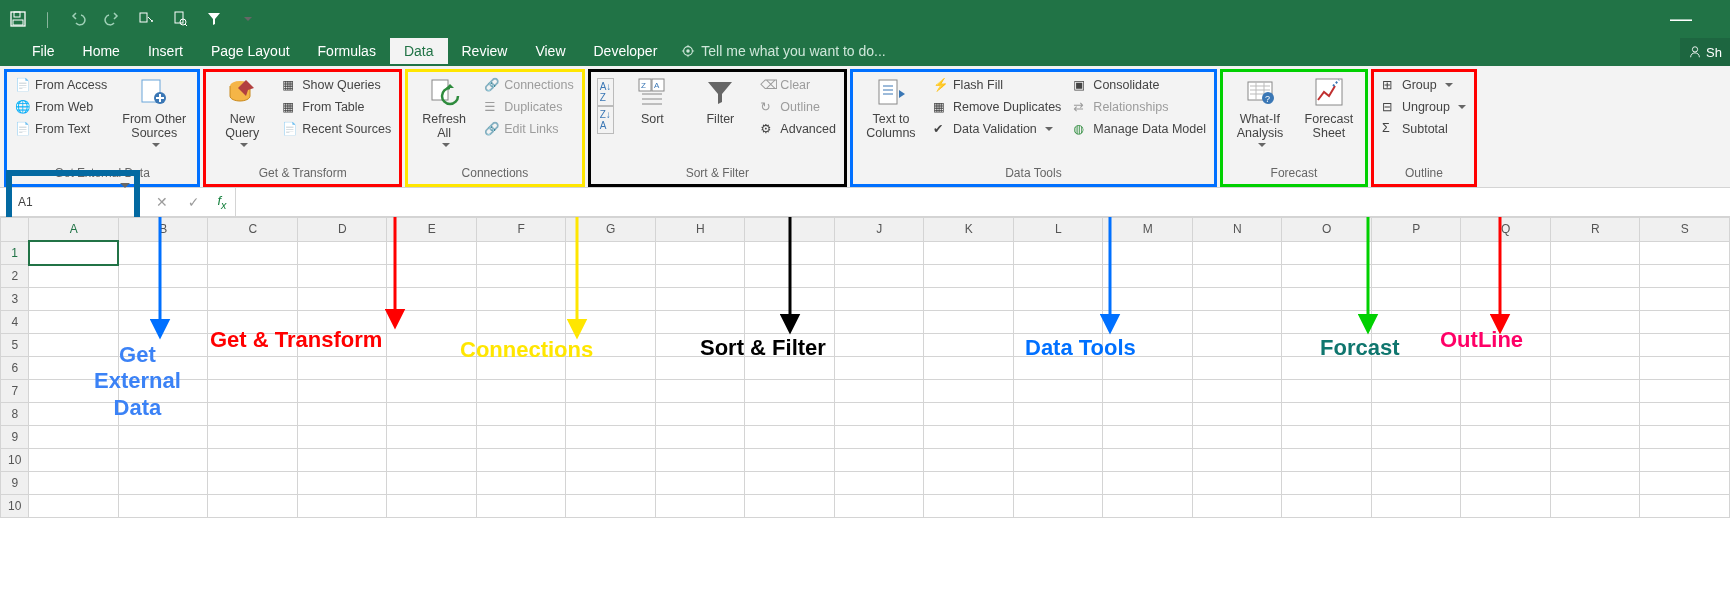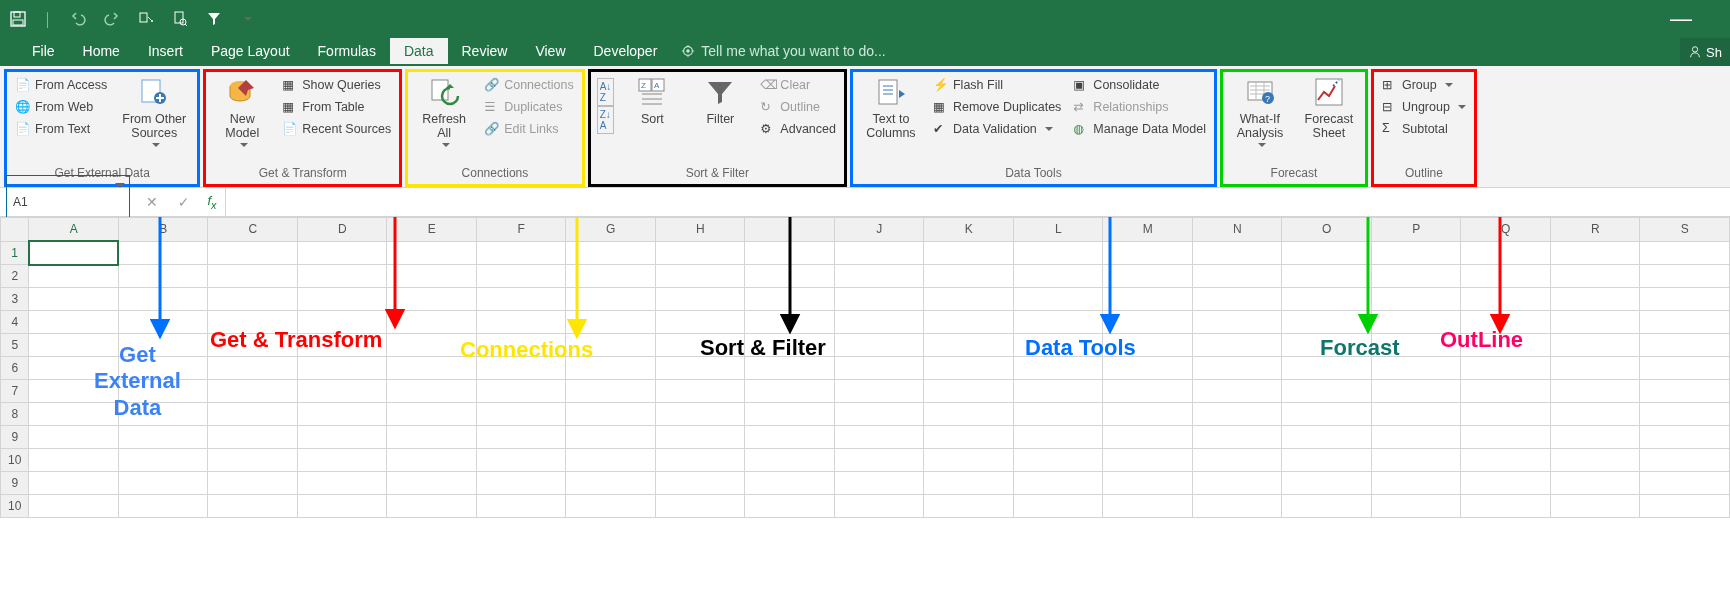--- a/index.html
+++ b/index.html
@@ -23,21 +23,21 @@
   .big-btn{display:flex;flex-direction:column;align-items:center;justify-content:flex-start;padding:2px 4px;min-width:56px;text-align:center;line-height:1.15;font-size:12.5px;color:#444;}
   .big-btn .big-ico{width:32px;height:32px;margin-bottom:4px;display:flex;align-items:center;justify-content:center;}
   .sm-row{display:flex;align-items:center;gap:4px;height:22px;padding:0 4px;font-size:12.5px;white-space:nowrap;}
   .sm-row.dis{color:#9c9c9c;}
   .sm-ico{width:16px;height:16px;display:inline-block;}
   .stack{display:flex;flex-direction:column;justify-content:flex-start;}
   .box{border:3px solid;position:relative;}
   .drop::after{content:"";display:inline-block;margin-left:4px;border:4px solid transparent;border-top-color:#666;transform:translateY(2px);}
   
   .fbar{height:28px;border-bottom:1px solid #d4d4d4;display:flex;align-items:center;background:#fff;}
-  .namebox{width:110px;border:1px solid #0369a1;margin:20px 6px;height:20px;display:flex;align-items:center;padding:16px 6px;font-size:12px;position:relative;}
+  .namebox{width:110px;border:6px solid #0369a1;margin:20px 6px;height:20px;display:flex;align-items:center;padding:16px 6px;font-size:12px;position:relative;}
   .namebox::after{content:"";position:absolute;right:4px;border:5px solid transparent;border-top-color:#666;top:7px;}
   .fx-btn{color:#9c9c9c;padding:0 10px;font-size:14px;}
   .fx{font-style:italic;font-family:Liberation Sans, sans-serif;color:#15803d;padding-left:8px;}
   
   .grid-wrap{position:relative;}
   table.grid{border-collapse:collapse;table-layout:fixed;width:100%;}
   table.grid th, table.grid td{border:1px solid #d4d4d4;font-size:12px;font-weight:400;color:#555;}
   table.grid thead th{background:#f0f0f0;height:20px;}
   table.grid tbody th{background:#f0f0f0;width:28px;text-align:center;}
   table.grid tbody td{height:20px;}
@@ -175,21 +175,21 @@
   <div class="group box" style="border-color:#ff0000">
     <div class="group-body">
       <div class="big-btn drop">
         <span class="big-ico">
             <svg viewBox="0 0 32 32">
               <ellipse cx="14" cy="10" rx="10" ry="5" fill="#f5b547"></ellipse>
               <path d="M4 10v10c0 3 5 5 10 5s10-2 10-5V10" fill="#f5b547" stroke="#c88a20"></path>
               <path d="M20 4l8 8-6 2-2 6-8-8z" fill="#b24040"></path>
             </svg>
           </span>
-        <span style="max-width:50px;display:inline-block">New Model</span>
+        <span style="max-width:50px;display:inline-block">New Query</span>
       </div>
       <div class="stack">
         <div class="sm-row">
             <span class="sm-ico">▦</span>
             <span>Show Queries</span>
           </div>
         <div class="sm-row">
             <span class="sm-ico">▦</span>
             <span>From Table</span>
           </div>

